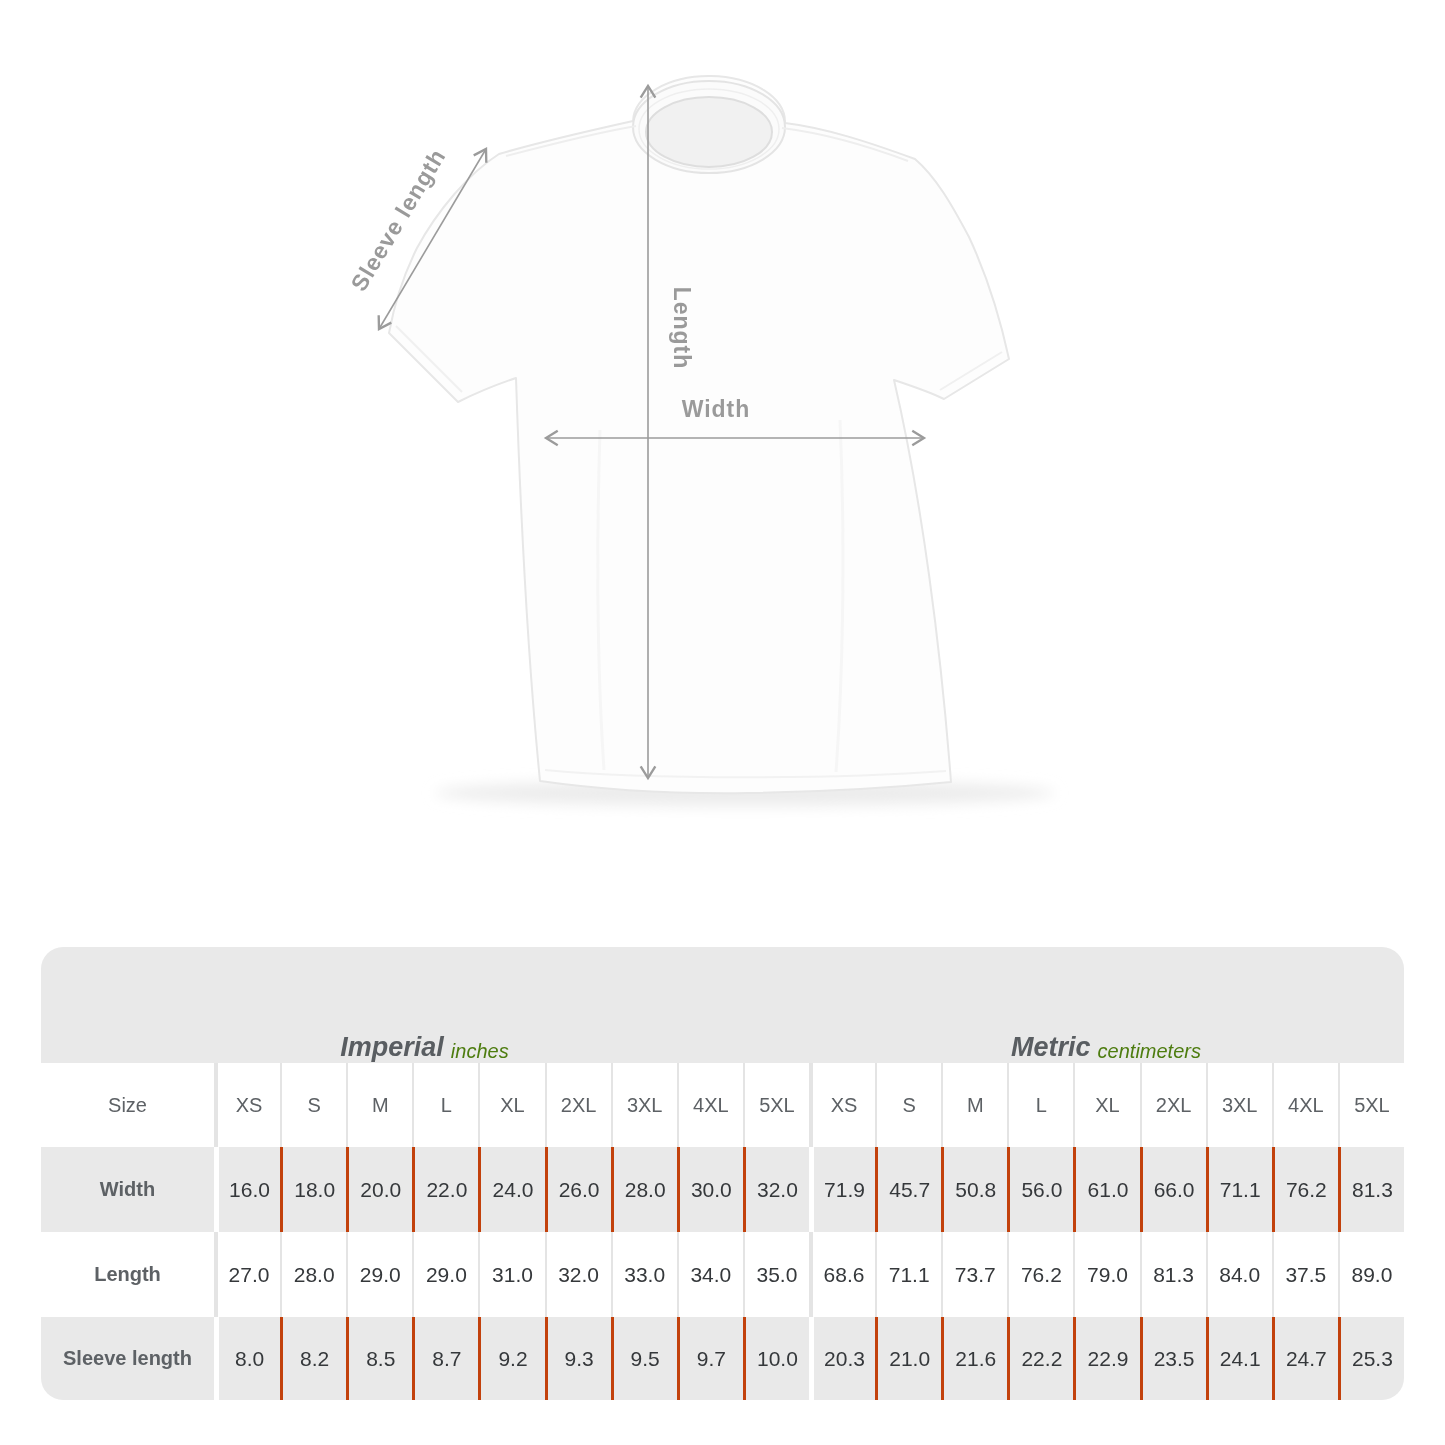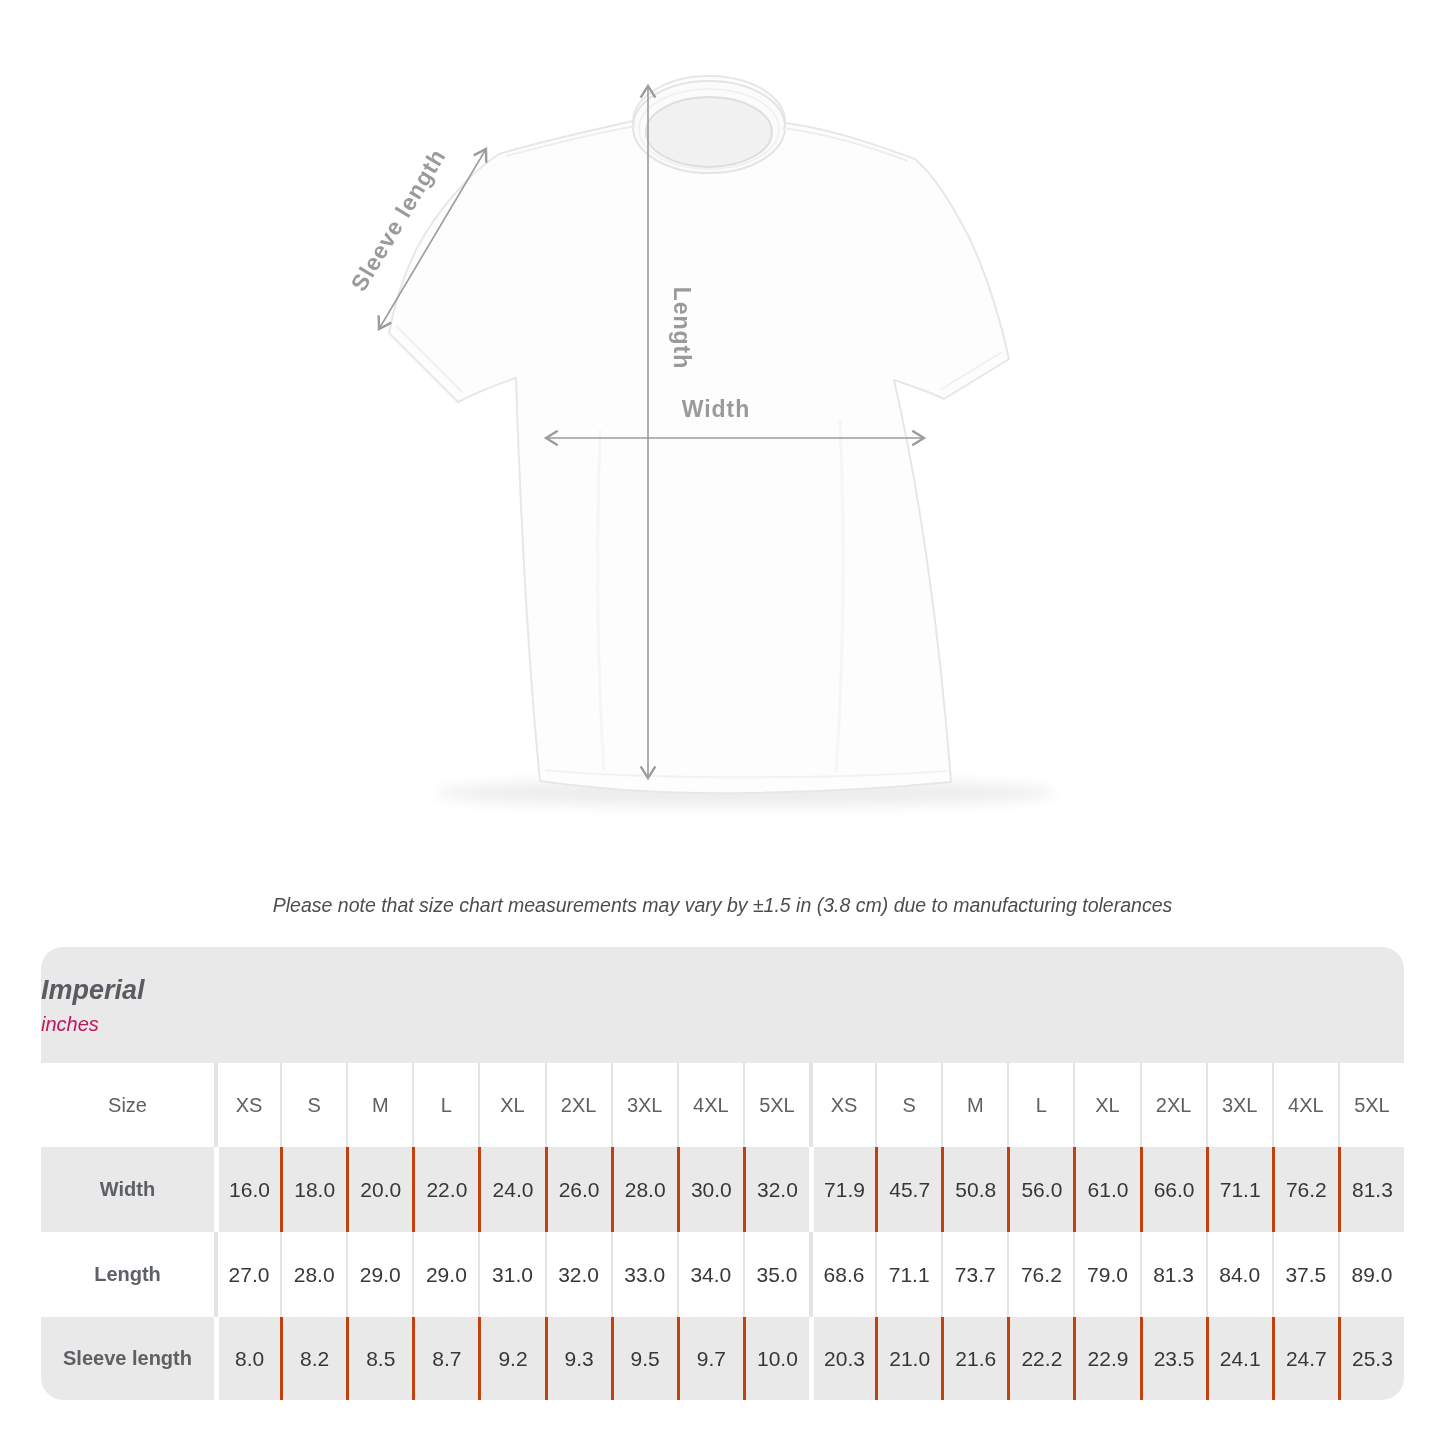--- a/index.html
+++ b/index.html
@@ -7,23 +7,23 @@
          font-family:"Liberation Sans",sans-serif;overflow:hidden;}
   .hero{position:absolute;top:0;left:0;}
   .hero text{font-family:"Liberation Sans",sans-serif;font-weight:bold;fill:#9a9a9a;letter-spacing:1px;}
   .page-title{position:absolute;top:847px;left:0;width:100%;text-align:center;
               font-size:31px;font-weight:bold;color:#3d3f41;}
   .page-subtitle{position:absolute;top:894px;left:0;width:100%;text-align:center;
                  font-size:19.5px;font-style:italic;color:#4b4d4f;}
   .size-table{position:absolute;top:947px;left:41px;width:1363px;height:453px;
               border-radius:22px;overflow:hidden;background:#fff;}
   .band{display:grid;grid-template-columns:767px 1fr;background:#e9e9e9;height:116px;}
-  .ug{display:flex;flex-direction:column;align-items:flex-start;justify-content:center;gap:7px;}
+  .ug{display:flex;flex-direction:row;align-items:flex-end;justify-content:center;gap:7px;}
   .ug-name{font-size:27px;font-weight:bold;font-style:italic;color:#595d61;}
-  .ug-unit{font-size:20px;font-style:italic;color:#be185d;}
+  .ug-unit{font-size:20px;font-style:italic;color:#4d7c0f;}
   .trow{display:grid;grid-template-columns:173px repeat(18,1fr);}
   .cell{display:flex;align-items:center;justify-content:center;}
   .r-size{height:84px;background:#ffffff;}
   .r-size .cell{font-weight:normal;color:#5d6165;font-size:20px;}
   .r-white{height:85px;background:#ffffff;}
   .r-gray{height:85px;background:#e9e9e9;}
   .r-last{height:83px;}
   .rlabel{font-weight:bold;color:#5d6165;font-size:20px;}
   .val{font-size:21px;color:#35383b;}
   
@@ -81,28 +81,31 @@
       <line x1="648" y1="86" x2="648" y2="778" marker-start="url(#ah)" marker-end="url(#ah)"></line>
       <line x1="546" y1="438" x2="924" y2="438" marker-start="url(#ah)" marker-end="url(#ah)"></line>
       <line x1="379" y1="329" x2="486" y2="149" marker-start="url(#ah)" marker-end="url(#ah)"></line>
     </g>
 
     <text x="716" y="417" font-size="23" text-anchor="middle">Width</text>
     <text transform="translate(674 328) rotate(90)" font-size="23" text-anchor="middle">Length</text>
     <text transform="translate(405 224) rotate(-59)" font-size="23" text-anchor="middle">Sleeve length</text>
   </svg>
 
-  <div class="page-subtitle">Please note that size chart measurements may vary by ±1.5 in (3.8 cm) due to manufacturing tolerances</div>
 
   <div class="size-table">
 
     <div class="band">
       <div class="ug">
         <div class="ug-name">Imperial</div>
         <div class="ug-unit">inches</div>
+      </div>
+      <div class="ug">
+        <div class="ug-name">Metric</div>
+        <div class="ug-unit">centimeters</div>
       </div>
     </div>
 
     <div class="trow r-size">
       <div class="cell">Size</div>
       <div class="cell sepw">XS</div>
       <div class="cell sep">S</div>
       <div class="cell sep">M</div>
       <div class="cell sep">L</div>
       <div class="cell sep">XL</div>

